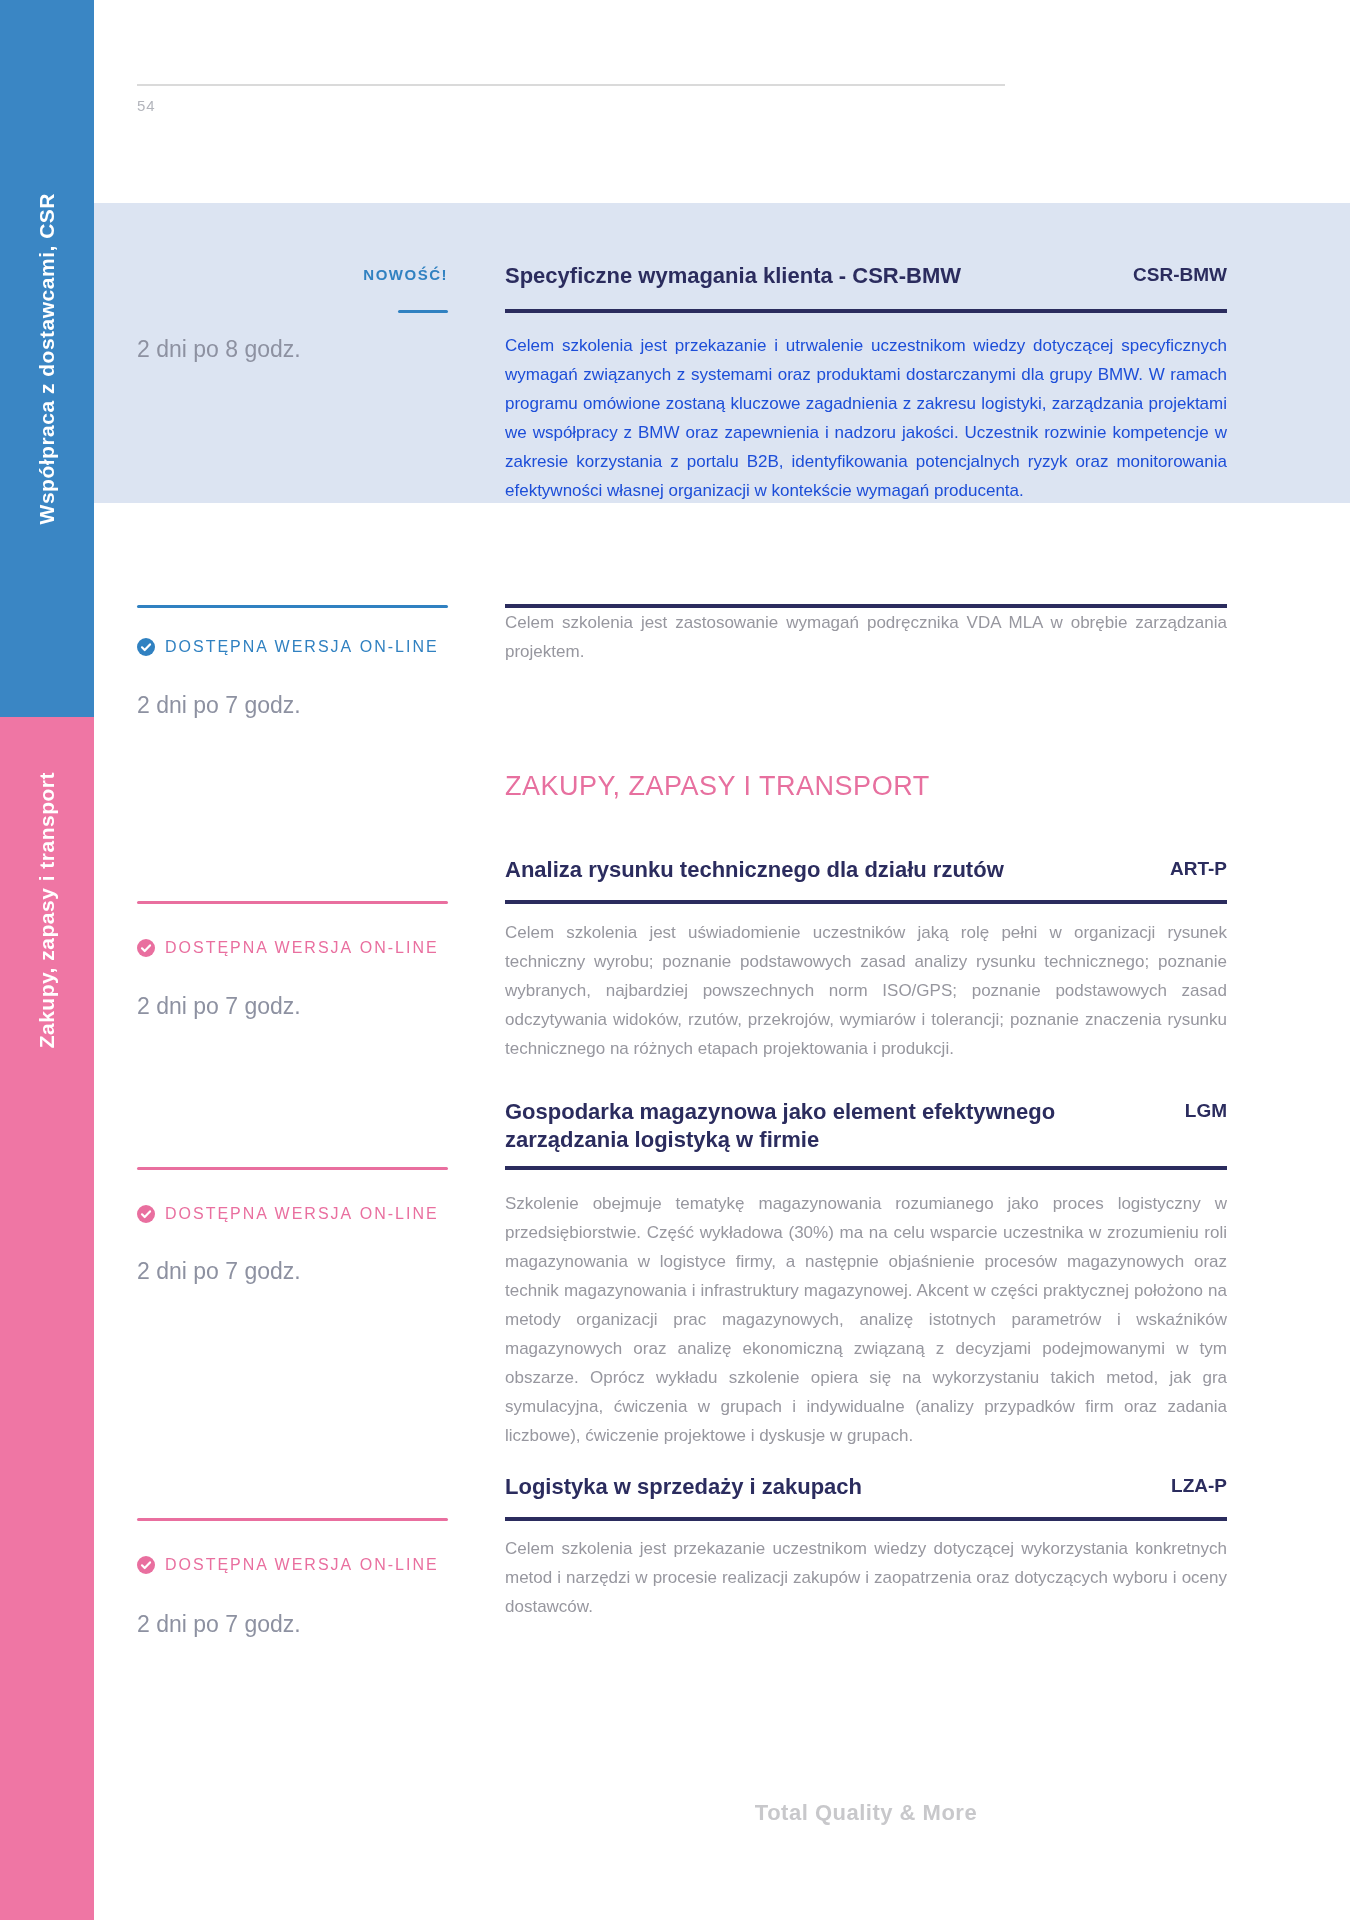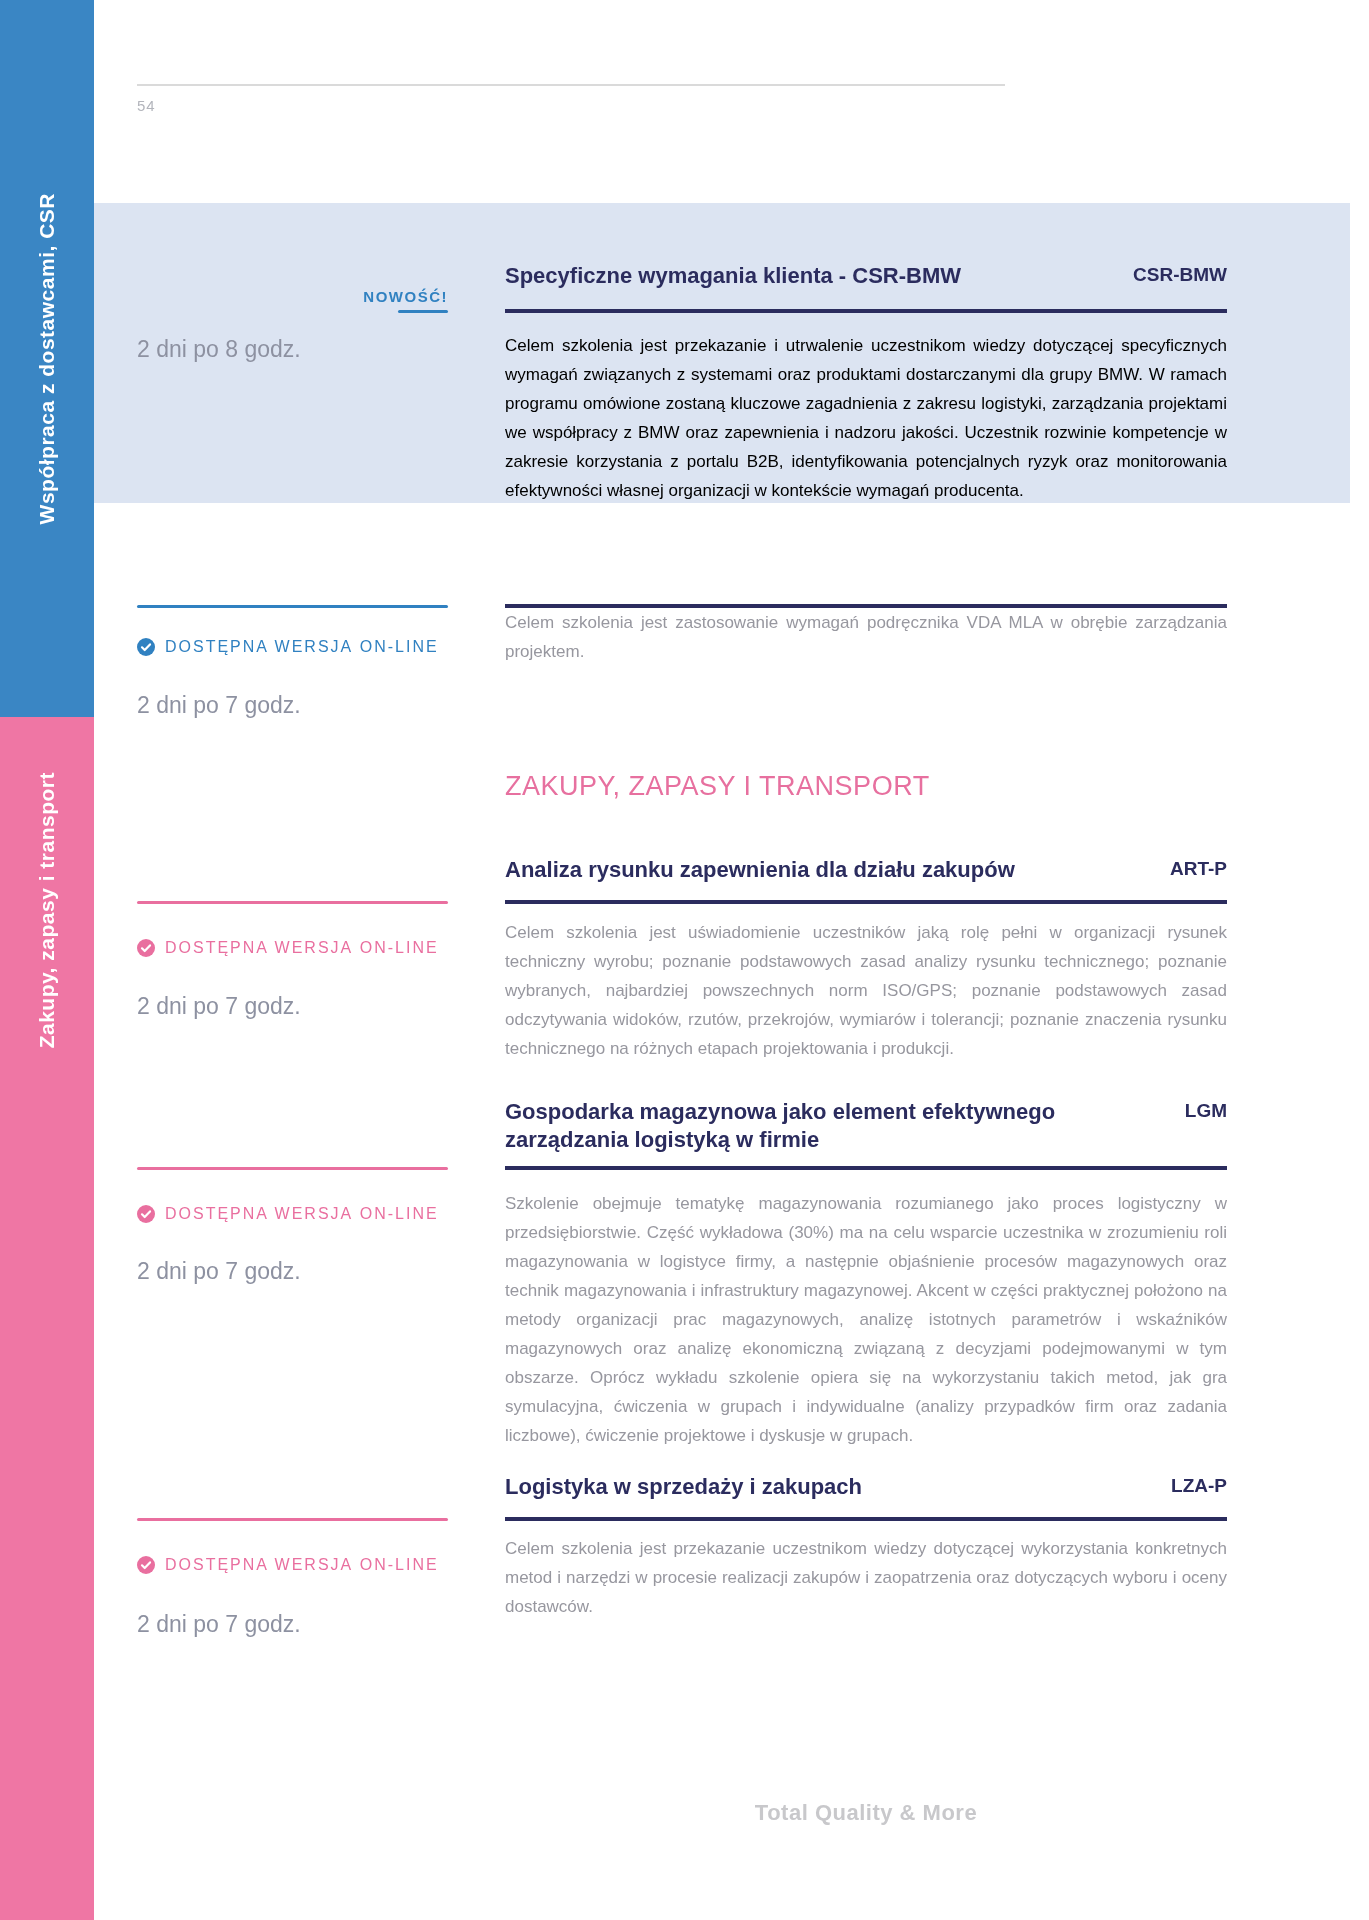--- a/index.html
+++ b/index.html
@@ -30,21 +30,21 @@
   .leftcol { position:absolute; left:137px; width:311px; }
   .maincol { position:absolute; left:505px; width:722px; }
   .title-row { display:flex; justify-content:space-between; align-items:flex-start; }
   .course-title { font-size:22px; line-height:28px; font-weight:bold; color:#2b2c5e; }
   .course-code { font-size:19px; font-weight:bold; color:#2b2c5e; padding-top:2px; white-space:nowrap;margin-left:20px; }
   .rule-navy { position:absolute; left:505px; width:722px; height:4px; background:#2b2c5e; }
   .rule-accent { position:absolute; height:3px; border-radius:2px; }
   .rule-blue { background:#3081c1; }
   .rule-pink { background:#e96f9f; }
   .desc { font-size:17px; line-height:29px; text-align:justify; color:#97979f; }
-  .desc-dark { color:#000000; }
+  .desc-dark { color:#1d4ed8; }
   .duration { font-size:23px; color:#8d91a1; }
   .new-badge { font-size:15px; font-weight:bold; letter-spacing:1.5px; color:#3081c1; text-align:right; }
   .online { display:flex; align-items:center; gap:10px; font-size:16px; letter-spacing:2px; white-space:nowrap; }
   .online-blue { color:#3081c1; }
   .online-pink { color:#e96f9f; }
   .online b { font-weight:normal; }
   .check-icon { flex:0 0 auto; display:block; }
   .cat-heading { font-size:27px; font-weight:500; letter-spacing:.5px; color:#e7709f; }
   .footer-brand { position:absolute; left:505px; top:1800px; width:722px; text-align:center;
                   font-size:22px; font-weight:bold; letter-spacing:.5px; color:#c8c8cb; }
@@ -60,21 +60,21 @@
   </div>
   <div class="side-seg seg-pink">
     <span class="vtext">Zakupy, zapasy i transport</span>
   </div>
 
   <div class="topline"></div>
   <div class="pagenum">54</div>
 
   <div class="hl-box"></div>
 
-  <div class="leftcol new-badge" style="top:266px;margin-top:22px;">NOWOŚĆ!</div>
+  <div class="leftcol new-badge" style="top:266px;">NOWOŚĆ!</div>
   <div class="rule-accent rule-blue" style="left:398px; top:310px; width:50px;"></div>
   <div class="maincol title-row" style="top:262px;">
     <span class="course-title">Specyficzne wymagania klienta - CSR-BMW</span>
     <span class="course-code">CSR-BMW</span>
   </div>
   <div class="rule-navy" style="top:309px;"></div>
   <div class="leftcol duration" style="top:336px;">2 dni po 8 godz.</div>
   <div class="maincol desc desc-dark" style="top:331px;">Celem szkolenia jest przekazanie i utrwalenie uczestnikom wiedzy dotyczącej specyficznych wymagań związanych z systemami oraz produktami dostarczanymi dla grupy BMW. W ramach programu omówione zostaną kluczowe zagadnienia z zakresu logistyki, zarządzania projektami we współpracy z BMW oraz zapewnienia i nadzoru jakości. Uczestnik rozwinie kompetencje w zakresie korzystania z portalu B2B, identyfikowania potencjalnych ryzyk oraz monitorowania efektywności własnej organizacji w kontekście wymagań producenta.</div>
 
   <div class="rule-accent rule-blue" style="left:137px; top:605px; width:311px;"></div>
@@ -85,21 +85,21 @@
       <path d="M5 9.3 L7.7 12 L13 6.4" stroke="#ffffff" stroke-width="2.2" fill="none" stroke-linecap="round" stroke-linejoin="round"></path>
     </svg>
     <span><span>DOSTĘPNA WERSJA</span>&nbsp;<b>ON-LINE</b></span>
   </div>
   <div class="leftcol duration" style="top:692px;">2 dni po 7 godz.</div>
   <div class="maincol desc" style="top:608px;">Celem szkolenia jest zastosowanie wymagań podręcznika VDA MLA w obrębie zarządzania projektem.</div>
 
   <div class="maincol cat-heading" style="top:771px;">ZAKUPY, ZAPASY I TRANSPORT</div>
 
   <div class="maincol title-row" style="top:856px;">
-    <span class="course-title">Analiza rysunku zapewnienia dla działu zakupów</span>
+    <span class="course-title">Analiza rysunku technicznego dla działu rzutów</span>
     <span class="course-code">ART-P</span>
   </div>
   <div class="rule-accent rule-pink" style="left:137px; top:901px; width:311px;"></div>
   <div class="rule-navy" style="top:900px;"></div>
   <div class="leftcol online online-pink" style="top:939px;">
     <svg class="check-icon" width="18" height="18" viewBox="0 0 18 18">
       <circle cx="9" cy="9" r="9" fill="currentColor"></circle>
       <path d="M5 9.3 L7.7 12 L13 6.4" stroke="#ffffff" stroke-width="2.2" fill="none" stroke-linecap="round" stroke-linejoin="round"></path>
     </svg>
     <span><span>DOSTĘPNA WERSJA</span>&nbsp;<b>ON-LINE</b></span>

